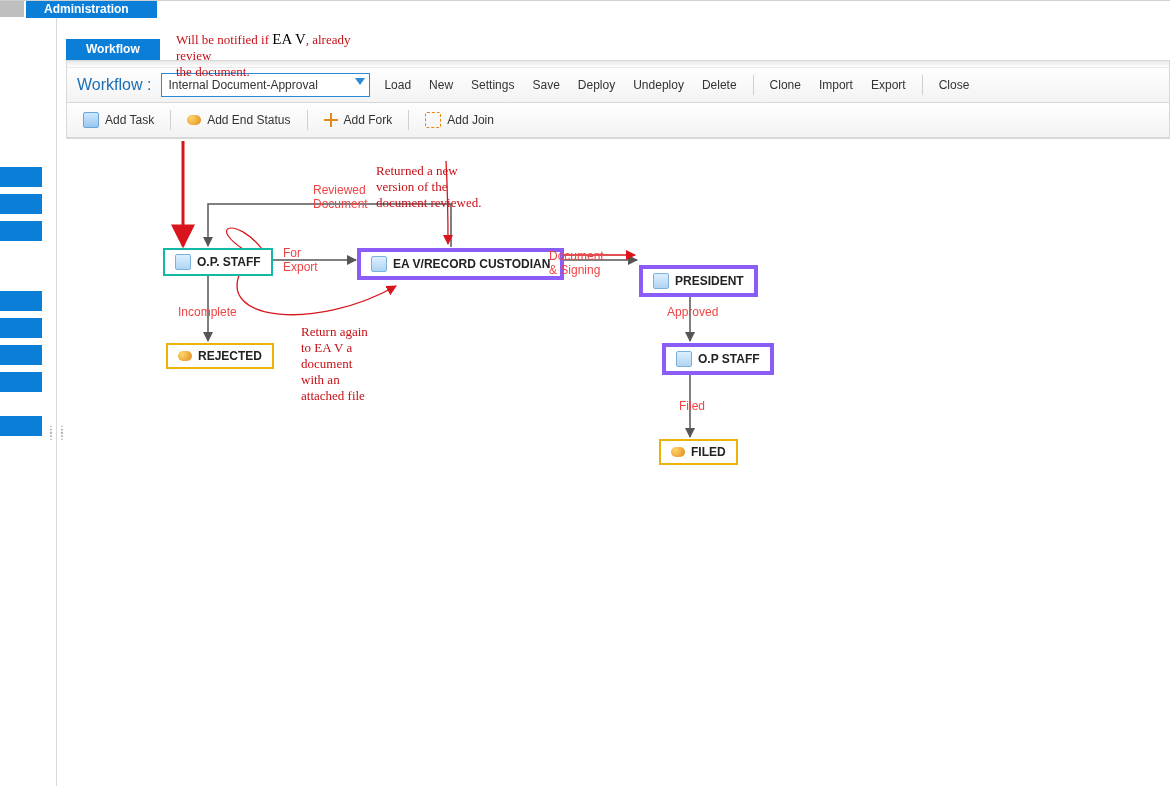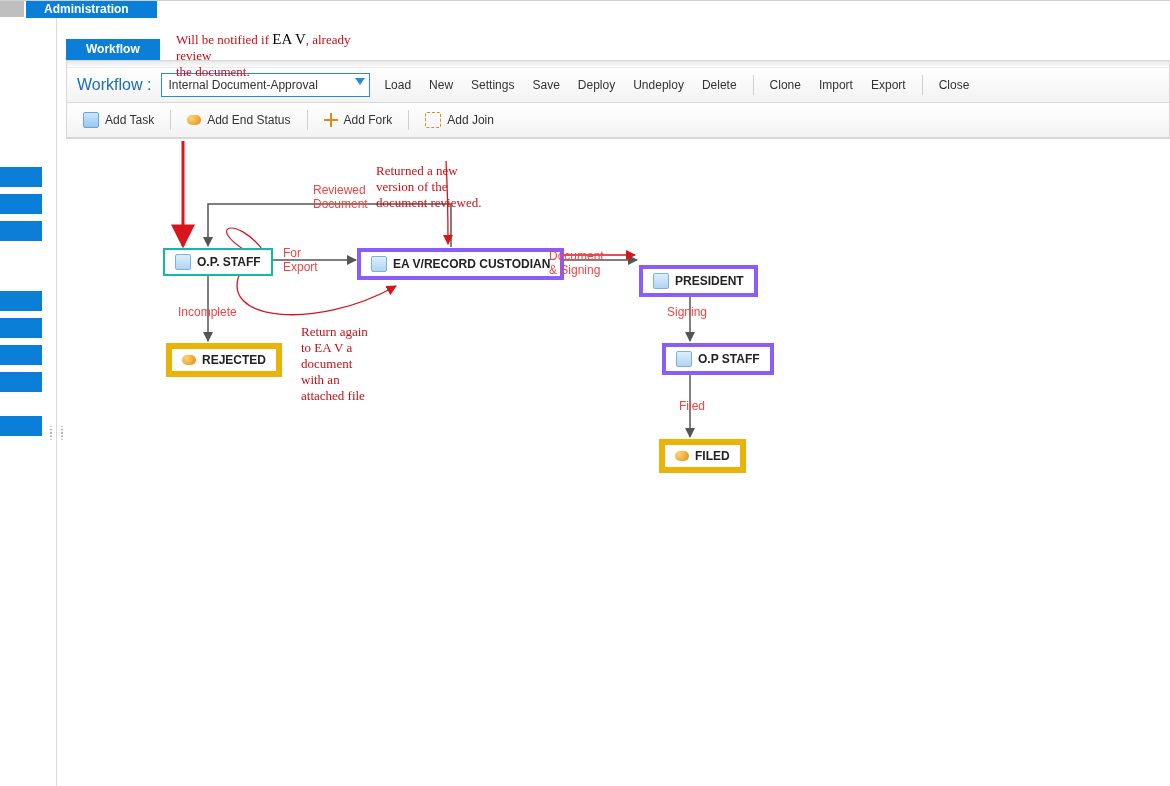--- a/index.html
+++ b/index.html
@@ -36,21 +36,21 @@
   .ico-fork::before,.ico-fork::after{content:"";position:absolute;background:#e08a1a;}
   .ico-fork::before{left:6px;top:0;width:2px;height:14px;}
   .ico-fork::after{left:0;top:6px;width:14px;height:2px;}
   .ico-join{position:relative;border:1px dashed #e08a1a;border-radius:2px;}
   
   .canvas{position:absolute;left:66px;top:140px;width:1104px;height:620px;}
   .node{position:absolute;display:flex;align-items:center;gap:6px;padding:4px 10px;font-size:12px;font-weight:700;color:#222;background:#fff;}
   .node .nico{width:14px;height:14px;background:linear-gradient(#dcefff,#b0d4f2);border:1px solid #7bb1dd;border-radius:2px;flex:0 0 auto;}
   .node.green{border:2px solid #14b8a6;align-items:center;}
   .node.blue{border:4px solid #8b5cf6;}
-  .node.black{border:6px solid #eab308;}
+  .node.black{border:2px solid #eab308;}
   .node.end .nico{width:14px;height:10px;border:none;border-radius:5px;background:radial-gradient(circle at 30% 30%,#ffd56b,#e08a1a);}
   
   .elabel{position:absolute;font-size:12px;color:#ef4444;line-height:14px;}
   
   .anno{position:absolute;color:#c61017;font-family:Georgia,"Times New Roman",serif;font-size:13px;line-height:16px;}
   .anno .eav{font-family:"Times New Roman",serif;font-size:15px;color:#000;font-weight:400;}
   
   svg.overlay{position:absolute;left:0;top:0;pointer-events:none;}
 </style>
 </head>
@@ -193,21 +193,21 @@
     <div class="elabel" style="left:217px;top:105px">
       <span>For</span><br><span>Export</span>
     </div>
     <div class="elabel" style="left:247px;top:42px">
       <span>Reviewed</span><br><span>Document</span>
     </div>
     <div class="elabel" style="left:483px;top:108px">
       <span>Document</span><br><span>&amp; Signing</span>
     </div>
     <div class="elabel" style="left:112px;top:164px">Incomplete</div>
-    <div class="elabel" style="left:601px;top:164px">Signing</div>
+    <div class="elabel" style="left:601px;top:164px">Approved</div>
     <div class="elabel" style="left:613px;top:258px">Filed</div>
 
     <div class="anno" style="left:235px;top:183px">
       <span>Return again</span><br>
       <span>to EA V a</span><br>
       <span>document</span><br>
       <span>with an</span><br>
       <span>attached file</span>
     </div>
     <div class="anno" style="left:310px;top:22px">

